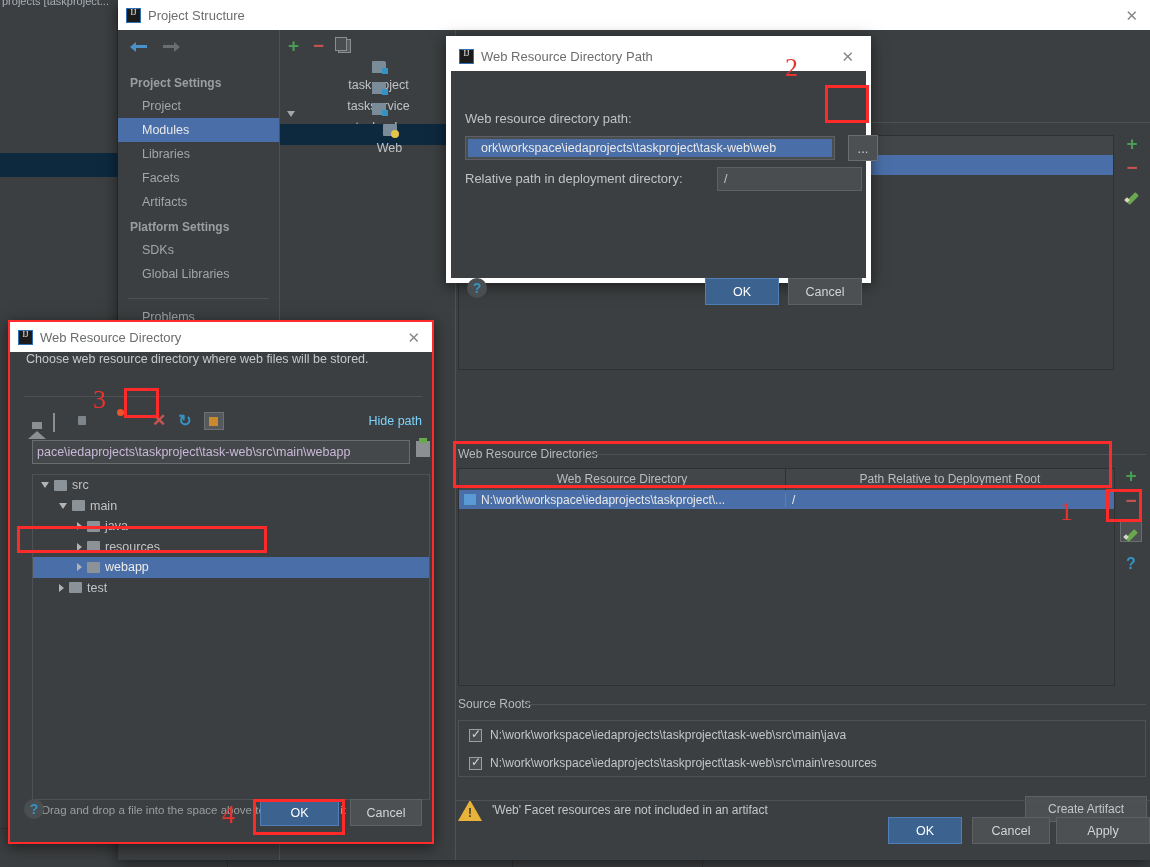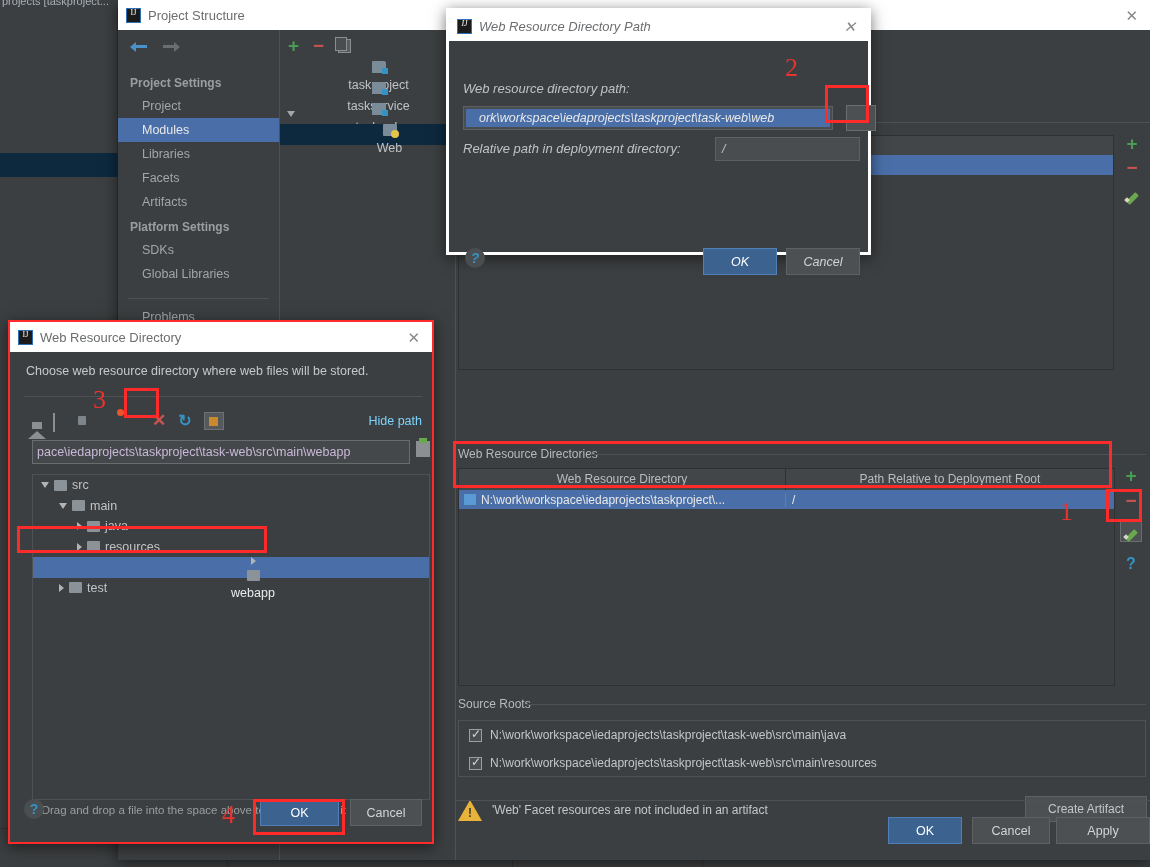--- a/index.html
+++ b/index.html
@@ -129,39 +129,39 @@
   .warn-tri::after { content:"!"; position:absolute; left:-2px; top:6px; font-size:12px;
                      font-weight:bold; color:#3b3b3b; }
   .create-art { position:absolute; right:-1px; top:6px; width:122px; height:26px; background:#4c5052;
                 border:1px solid #5e6163; color:#c3c7ca; font-size:12px; }
   .ps-footer { position:absolute; left:0; right:0; bottom:0; height:60px; border-top:1px solid #4f5254; }
   .btn { height:27px; border:1px solid #5e6163; background:#4c5052; color:#d0d4d7; font-size:12.5px;
          display:inline-flex; align-items:center; justify-content:center; }
   .btn.primary { background:#3c628f; border-color:#4f7fb5; color:#fff; }
 
   
-  #wrdp { left:446px; top:8px; width:425px; height:247px; border:3px solid #ffffff;font-style:italic; }
+  #wrdp { left:446px; top:36px; width:425px; height:247px; border:5px solid #ffffff; }
   .wrdp-body { position:absolute; left:0; top:30px; right:0; bottom:0; background:#3c3f41; }
   .lbl { color:#bfc3c6; font-size:13px; }
   .path-field { position:absolute; left:14px; top:65px; width:370px; height:24px; background:#4a4d4f;
                 border:1px solid #5e6163; display:flex; align-items:center; padding:0 2px; }
   .path-sel { background:#4a6fa8; color:#e9e9e9; font-size:12.5px; white-space:nowrap; overflow:hidden;
               padding:2px 13px; width:100%; }
   .dots-btn { position:absolute; left:397px; top:64px; width:30px; height:26px; background:#4c5052;
               border:1px solid #6a6d6f; color:#c9cdd0; font-size:13px; display:flex;
               align-items:center; justify-content:center; }
   .rel-field { position:absolute; left:266px; top:96px; width:145px; height:24px; background:#4a4d4f;
                border:1px solid #5e6163; color:#bfc3c6; font-size:12.5px; line-height:22px; padding-left:6px; }
   .help-circ { width:20px; height:20px; border-radius:50%; background:#4b4e50; color:#3592c4;
                font-size:14px; font-weight:bold; display:flex; align-items:center; justify-content:center; }
 
   
   #wrd { left:8px; top:320px; width:426px; height:524px; border:2px solid #ff2b2b; }
   .wrd-b { position:absolute; left:0; top:30px; right:0; bottom:0; background:#3c3f41; }
-  .chooser-hint { color:#c5c9cc; font-size:12.5px; padding:12px 0 0 16px; }
+  .chooser-hint { color:#c5c9cc; font-size:12.5px; padding:0 0 0 16px; }
   .ch-toolbar { position:absolute; left:14px; top:56px; right:10px; height:26px; display:flex;
                 align-items:center; gap:12px; }
   .ch-ic { width:17px; height:15px; position:relative; flex:0 0 auto; }
   .ic-home { width:0; height:0; border-left:9px solid transparent; border-right:9px solid transparent;
              border-bottom:8px solid #8b8f91; position:relative; }
   .ic-home::after { content:""; position:absolute; left:-5px; top:8px; width:10px; height:7px; background:#8b8f91; }
   .ic-desktop { width:16px; height:12px; border:1.5px solid #8b8f91; background:#4a4d4f; }
   .ic-folderup { width:15px; height:12px; background:#7f868b; border-radius:1px; position:relative; }
   .ic-folderup::after { content:""; position:absolute; right:-4px; top:2px; width:8px; height:9px;
                         background:#7f868b; border-radius:1px; }
@@ -410,21 +410,21 @@
         <div class="tr-row" style="padding-left:44px;">
           <span class="tr-tri"></span>
           <span class="ico-fold"></span>
           <span>java</span>
         </div>
         <div class="tr-row" style="padding-left:44px;">
           <span class="tr-tri"></span>
           <span class="ico-fold"></span>
           <span>resources</span>
         </div>
-        <div class="tr-row sel" style="padding-left:44px;flex-direction:column;">
+        <div class="tr-row sel" style="padding-left:44px;">
           <span class="tr-tri"></span>
           <span class="ico-fold"></span>
           <span>webapp</span>
         </div>
         <div class="tr-row" style="padding-left:26px;">
           <span class="tr-tri"></span>
           <span class="ico-fold"></span>
           <span>test</span>
         </div>
       </div>

